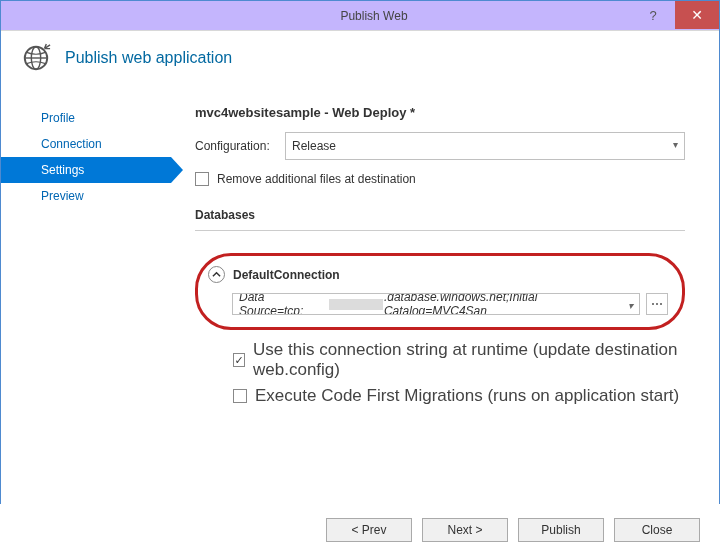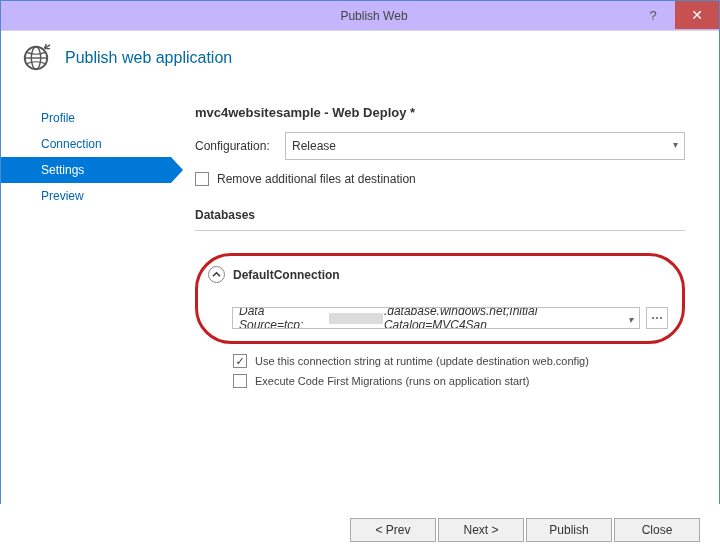--- a/index.html
+++ b/index.html
@@ -172,21 +172,21 @@
   }
   .highlight {
     border: 3px solid #c22020;
     border-radius: 36px;
     padding: 10px 14px 12px 10px;
     margin-bottom: 10px;
   }
   .conn-header {
     display: flex;
     align-items: center;
-    margin-bottom: 24px;
+    margin-bottom: 10px;
   }
   .expander {
     width: 17px;
     height: 17px;
     border: 1px solid #888;
     border-radius: 50%;
     display: flex;
     align-items: center;
     justify-content: center;
     font-size: 10px;
@@ -243,31 +243,31 @@
     justify-content: center;
     font-size: 9px;
     letter-spacing: 1px;
     color: #555;
     cursor: pointer;
   }
   .sub-options {
     margin-left: 38px;
     margin-top: 4px;
   }
-  .sub-options .checkbox-row { margin-bottom: 6px; font-size: 11px; color: #444; }
+  .sub-options .checkbox-row { margin-bottom: 6px; font-size: 17px; color: #444; }
   
   .footer {
     position: absolute;
     bottom: 0;
     left: 0;
     right: 0;
     padding: 14px 20px 18px 0;
     display: flex;
     justify-content: flex-end;
-    gap: 2px;
+    gap: 10px;
     background: #fff;
   }
   .btn {
     min-width: 86px;
     height: 24px;
     border: 1px solid #aaa;
     background: #f0f0f0;
     font-size: 12px;
     color: #333;
     display: flex;

